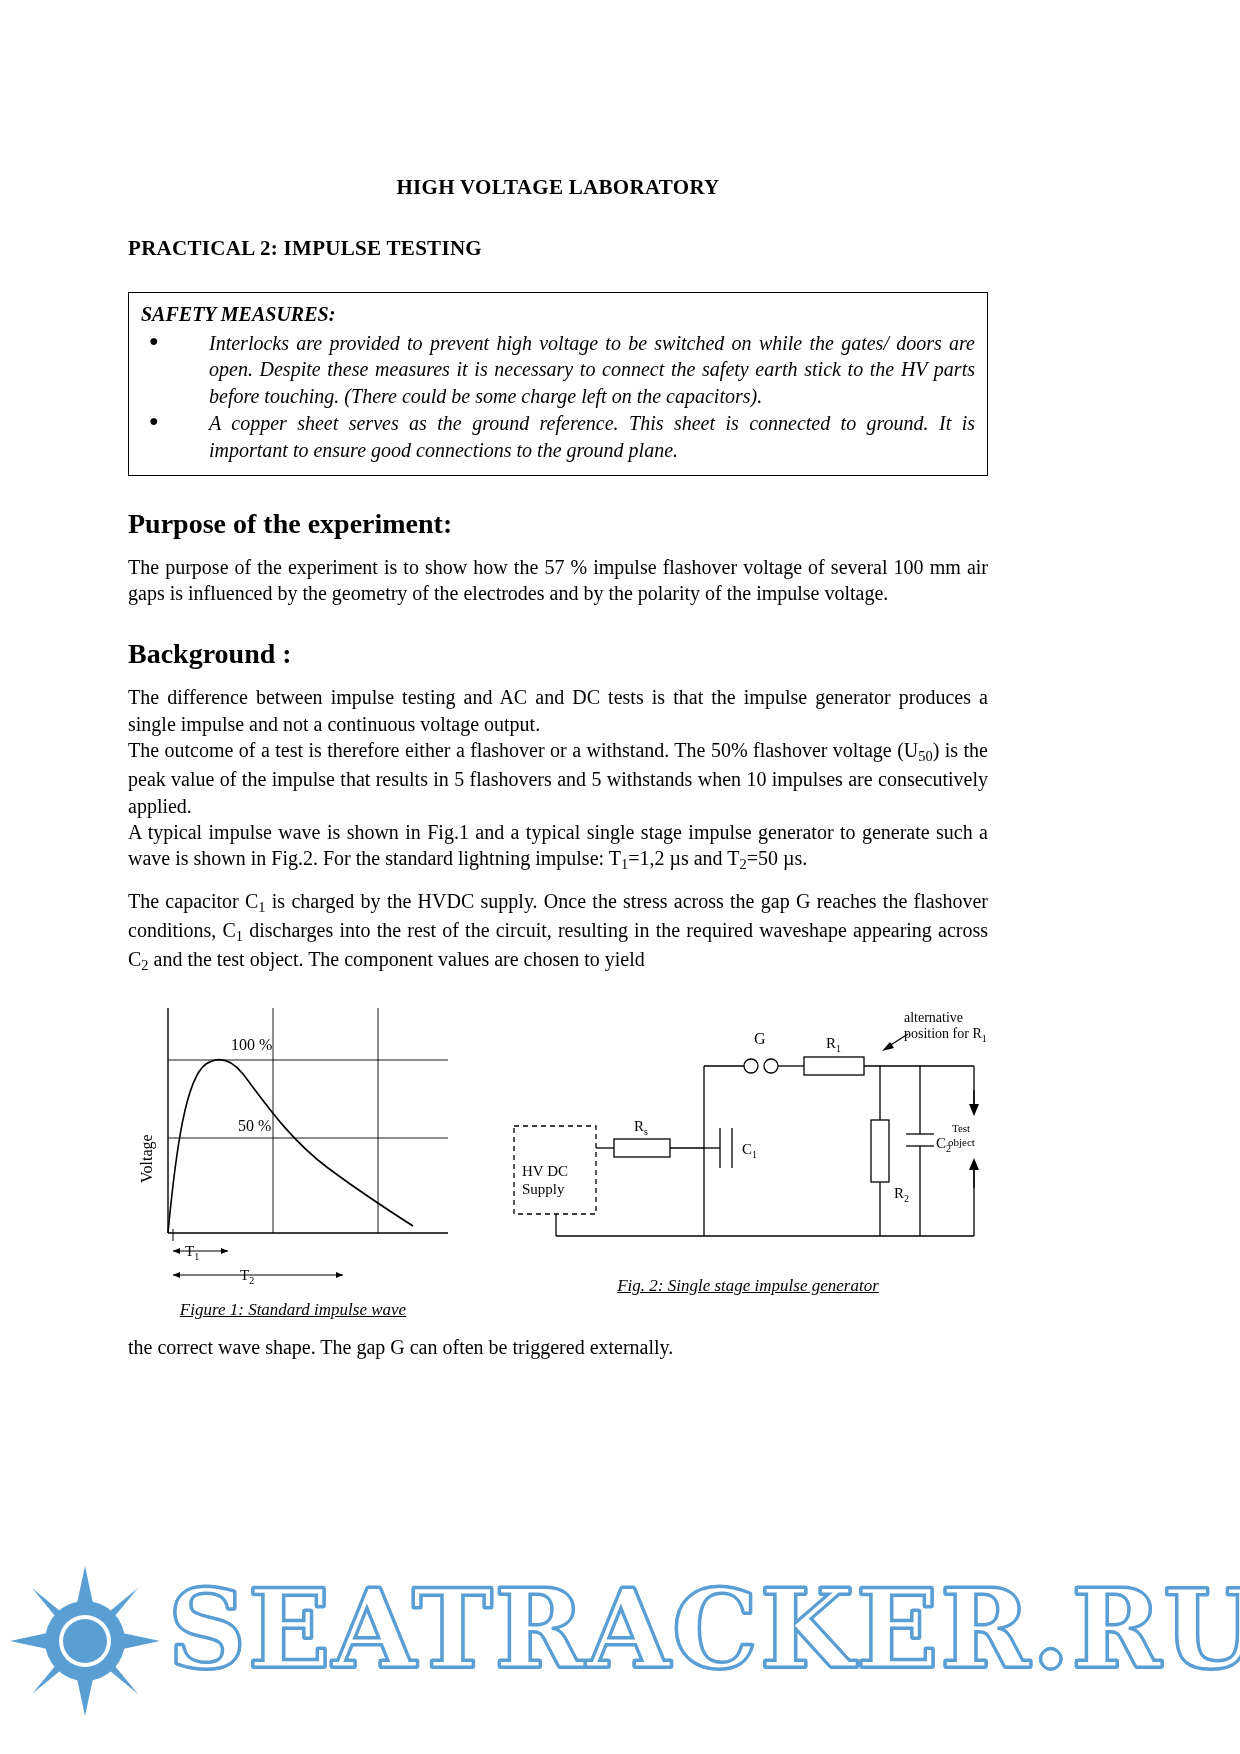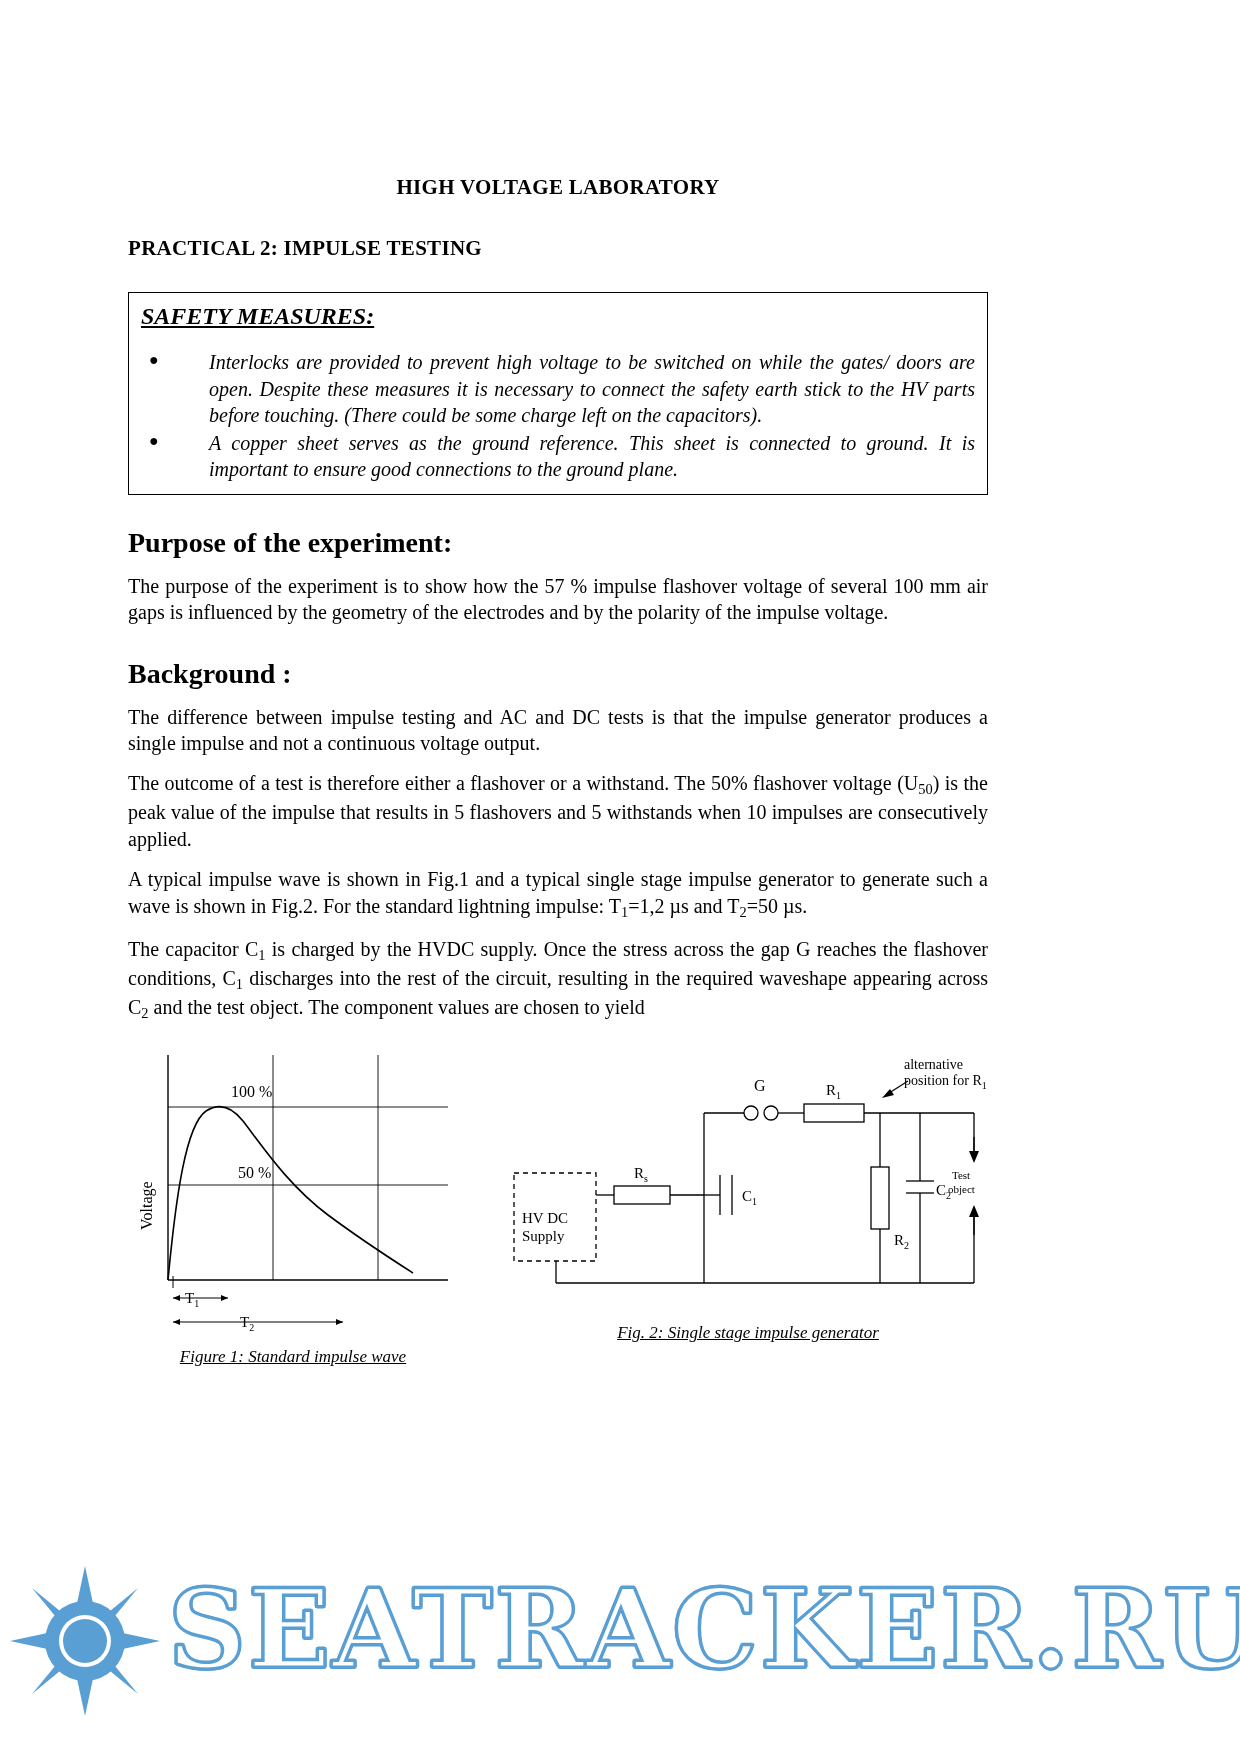--- a/index.html
+++ b/index.html
@@ -45,23 +45,22 @@
     margin-top: 31px;
     border: 1.5px solid #000;
     padding: 8px 12px 10px 12px;
     font-style: italic;
     font-size: 20px;
     line-height: 1.33;
   }
   .safety-title {
     font-weight: bold;
     font-style: italic;
-    font-size: 24px;
-    margin-bottom: 16px;
-    text-decoration: underline;
+    font-size: 20px;
+    margin-bottom: 2px;
   }
   .safety-list {
     margin: 0;
     padding: 0;
     list-style: none;
   }
   .safety-list li {
     position: relative;
     padding-left: 68px;
     text-align: justify;
@@ -79,21 +78,21 @@
     font-size: 28px;
     margin-top: 32px;
   }
   p.body-text {
     font-size: 20px;
     line-height: 1.32;
     text-align: justify;
     margin: 14px 0 0 0;
   }
   p.tight {
-    margin-top: 14px;
+    margin-top: 0;
   }
   sub { font-size: 0.72em; vertical-align: -0.28em; }
 
   .figures {
     position: relative;
     margin-top: 22px;
     height: 330px;
     width: 860px;
   }
   .fig1 {
@@ -287,20 +286,21 @@
           <text x="444" y="124" font-family="Liberation Serif, serif" font-size="11" fill="#000">Test</text>
           <text x="440" y="138" font-family="Liberation Serif, serif" font-size="11" fill="#000">object</text>
           <text x="396" y="14" font-family="Liberation Serif, serif" font-size="14" fill="#000">alternative</text>
           <text x="396" y="30" font-family="Liberation Serif, serif" font-size="14" fill="#000">position for R<tspan font-size="10" dy="4">1</tspan></text>
         </svg>
         <div class="fig-caption" style="margin-top:-6px;">Fig. 2: Single stage impulse generator</div>
       </div>
 
     </div>
 
+    <p class="closing">the correct wave shape.  The gap G can often be triggered externally.</p>
   </div>
 
   <div class="watermark">
     <svg width="150" height="150" viewBox="0 0 150 150" style="position:absolute;left:10px;top:22px;">
       <g fill="#5a9fd4">
         <circle cx="75" cy="75" r="40"></circle>
         <g>
           <polygon points="75,0 84,42 66,42"></polygon>
           <polygon points="75,150 84,108 66,108"></polygon>
           <polygon points="0,75 42,66 42,84"></polygon>

